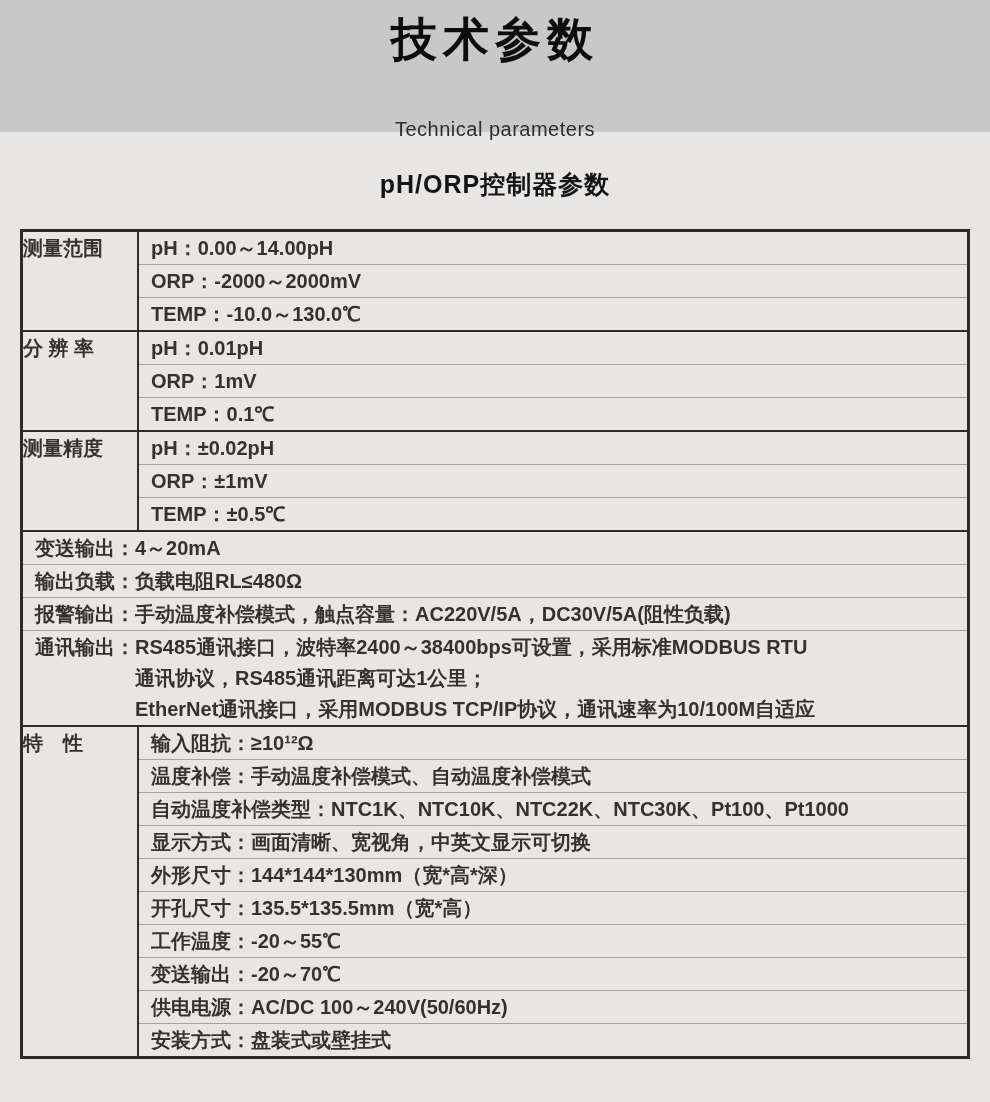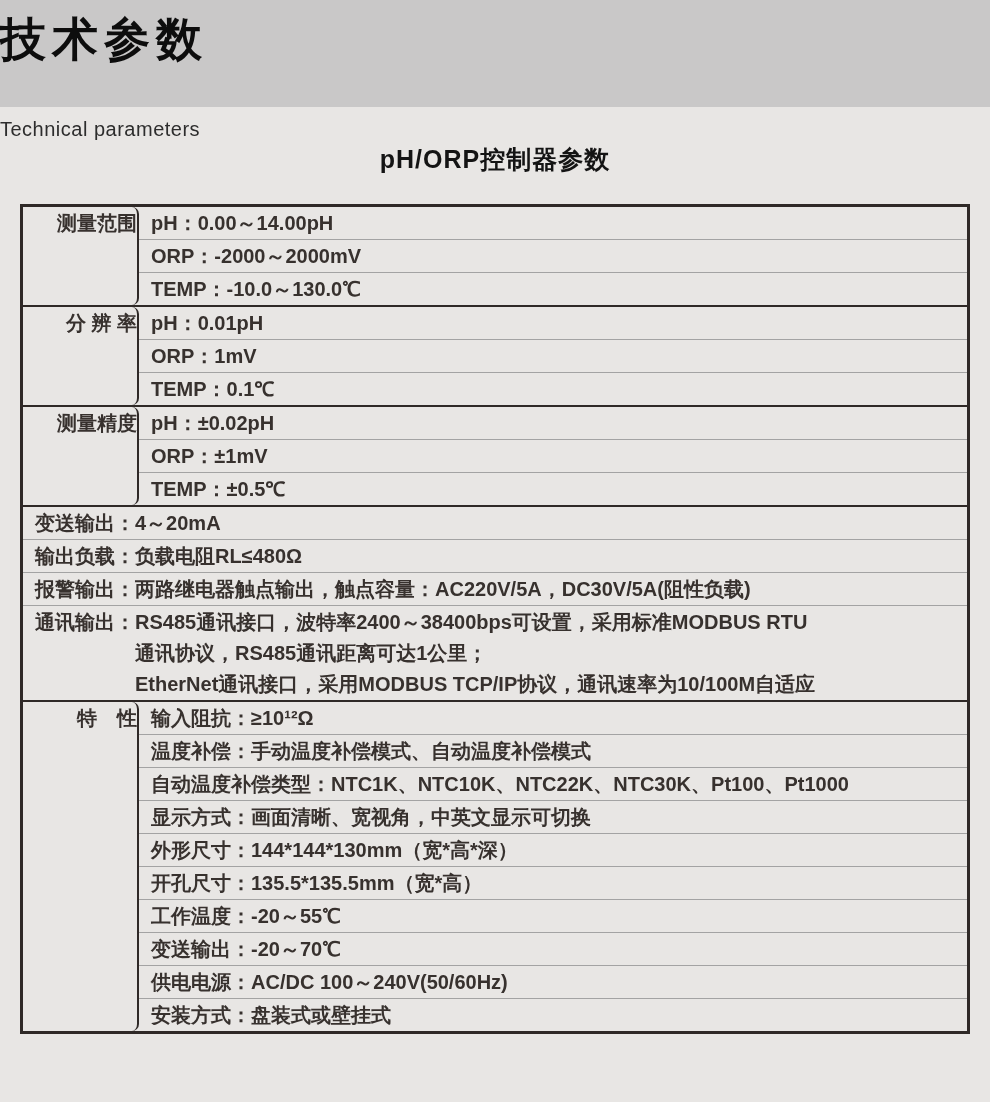--- a/index.html
+++ b/index.html
@@ -7,23 +7,23 @@
   body {
     width: 990px;
     height: 1102px;
     background: #e8e6e4;
     font-family: "Liberation Sans", sans-serif;
     color: #363130;
     overflow: hidden;
   }
   
   .banner {
-    height: 107px;
+    height: 132px;
     background: #c9c8c8;
-    text-align: left;
+    text-align: center;
   }
   .banner h1 {
     margin: 0;
     padding-top: 10px;
     font-size: 46px;
     line-height: 58px;
     font-weight: 800;
     letter-spacing: 6px;
     color: #0d0d0d;
   }
@@ -52,23 +52,22 @@
     font-weight: 600;
     color: #37312e;
   }
   .group { display: flex; align-items: stretch; }
   .group + .group { border-top: 2px solid #2f2927; }
   .cat {
     flex: 0 0 116px;
     border-right: 2px solid #2f2927;
     line-height: 31px;
     padding-top: 1px;
-    text-align: right;
+    text-align: left;
     white-space: pre;
-    border-radius: 7px;
   }
   .items { flex: 1; min-width: 0; }
   .item {
     display: flex;
     align-items: flex-start;
     line-height: 31px;
     padding: 1px 6px 0 12px;
   }
   .item + .item { border-top: 1px solid #a3a3a3; }
   .lbl { white-space: nowrap; }
@@ -165,21 +164,21 @@
           </div>
           <div class="item">
             <span class="lbl">输出负载：</span>
             <div class="val">
               <div class="line">负载电阻RL≤480Ω</div>
             </div>
           </div>
           <div class="item">
             <span class="lbl">报警输出：</span>
             <div class="val">
-              <div class="line">两路继电器触点输出，触点容量：AC220V/5A，DC30V/5A(阻性负载)</div>
+              <div class="line">手动温度补偿模式，触点容量：AC220V/5A，DC30V/5A(阻性负载)</div>
             </div>
           </div>
           <div class="item">
             <span class="lbl">通讯输出：</span>
             <div class="val">
               <div class="line">RS485通讯接口，波特率2400～38400bps可设置，采用标准MODBUS RTU</div>
               <div class="line">通讯协议，RS485通讯距离可达1公里；</div>
               <div class="line">EtherNet通讯接口，采用MODBUS TCP/IP协议，通讯速率为10/100M自适应</div>
             </div>
           </div>

